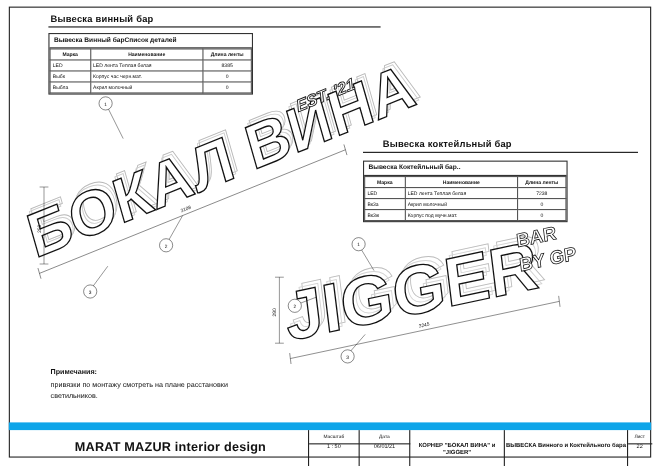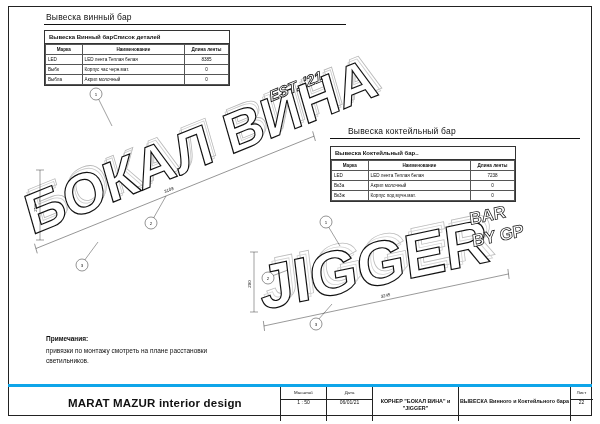--- a/index.html
+++ b/index.html
@@ -1,39 +1,39 @@
 <!DOCTYPE html>
 <html><head>
 <meta charset="utf-8">
 <style>
   html,body{margin:0;padding:0;background:#ffffff;}
   body{font-family:"Liberation Sans", sans-serif;}
   #page{position:relative;width:600px;height:424px;background:#fff;overflow:hidden;}
   .frame{position:absolute;left:8px;top:6px;width:584px;height:410px;border:1px solid #222;box-sizing:border-box;}
 
-  .sec-title{position:absolute;font-size:8.5px;font-weight:normal;color:#111;letter-spacing:.2px;}
+  .sec-title{position:absolute;font-size:8.5px;font-weight:bold;color:#111;letter-spacing:.2px;}
   .sec-rule{position:absolute;height:1px;background:#111;}
 
   
   .tbl{position:absolute;border:1px solid #333;box-sizing:border-box;background:#fff;}
   .tbl .thead{font-size:6px;font-weight:bold;color:#111;padding:3px 4px;border-bottom:1px solid #333;}
   .tbl table{border-collapse:collapse;width:100%;}
   .tbl td{border:1px solid #555;font-size:4.6px;color:#111;padding:1px 2px;line-height:1.25;height:7px;}
   .tbl td.hdr{font-weight:bold;text-align:center;font-size:4.6px;}
   .tbl td.num{text-align:center;}
   .tbl td.c1{width:20%;}
   .tbl td.c2{width:56%;}
   .tbl td.c3{width:24%;}
 
   
   .notes{position:absolute;font-size:6.5px;color:#111;line-height:1.5;}
   .notes .nt{font-weight:bold;margin-bottom:2px;}
 
   
-  .tb{position:absolute;left:8px;bottom:6px;width:584px;height:34px;border-top:3px solid #0ea5e9;box-sizing:border-box;}
+  .tb{position:absolute;left:8px;bottom:6px;width:584px;height:34px;border-top:7px solid #0ea5e9;box-sizing:border-box;}
   .tb .company{position:absolute;left:60px;top:10px;font-size:11.5px;font-weight:bold;color:#111;letter-spacing:.2px;}
   .tb .cell{position:absolute;box-sizing:border-box;border-left:1px solid #222;height:34px;top:0;}
   .tb .cl{font-size:4.4px;color:#111;text-align:center;padding-top:3px;}
   .tb .cv{font-size:5px;color:#111;text-align:center;padding-top:4px;}
   .tb .cbig{font-size:5.4px;font-weight:bold;color:#111;text-align:center;padding-top:11px;line-height:1.3;}
   .tb .divh{position:absolute;height:1px;background:#222;}
 
   
   .art{position:absolute;}
   .art svg{display:block;overflow:visible;}

